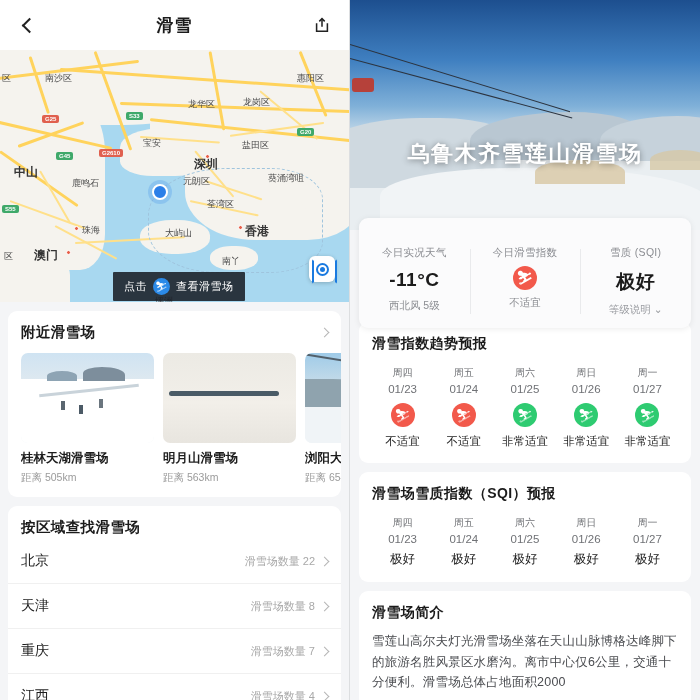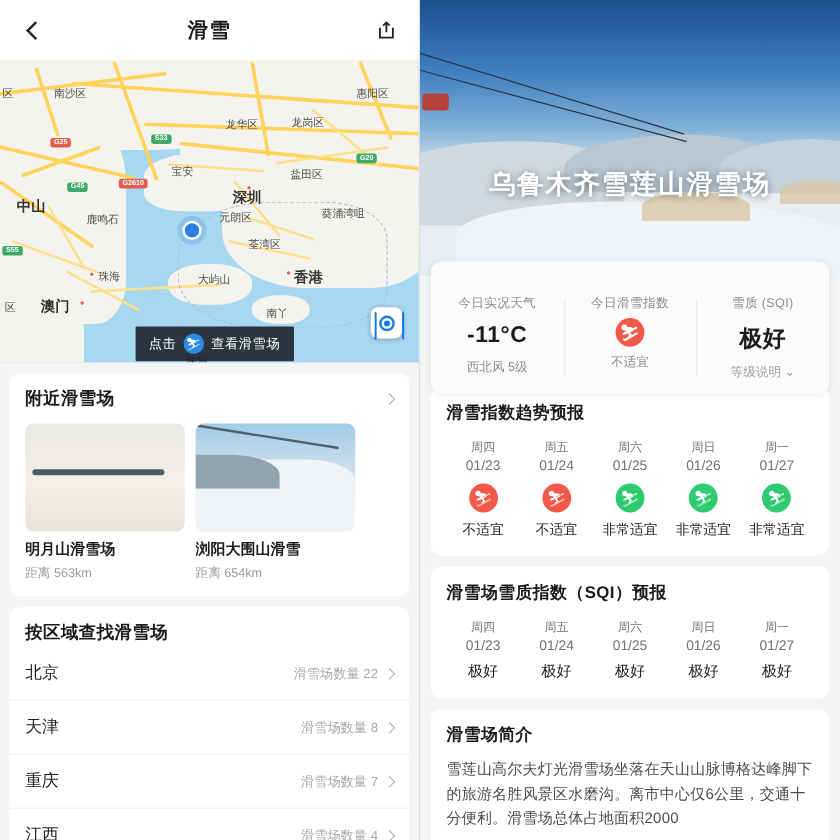--- a/index.html
+++ b/index.html
@@ -254,20 +254,33 @@
     </div>
   </div>
 
   <div class="card">
     <div class="card-head">
       <div class="card-title">附近滑雪场</div>
       <div class="chev-right"></div>
     </div>
     <div class="resort-scroll" id="resort-scroll">
         <div class="resort-card">
+          <div class="resort-thumb" style="background:linear-gradient(180deg,#cfe3f2 0%,#dfe9f0 32%,#f3f6f8 100%);">
+            <div style="position:absolute;left:0;top:26px;width:100%;height:64px;background:#fff;"></div>
+            <div style="position:absolute;left:18px;top:36px;width:100px;height:3px;background:#c9d3da;transform:rotate(-6deg);"></div>
+            <div style="position:absolute;left:40px;top:48px;width:4px;height:9px;background:#5a6670;"></div>
+            <div style="position:absolute;left:58px;top:52px;width:4px;height:9px;background:#4c5a66;"></div>
+            <div style="position:absolute;left:78px;top:46px;width:4px;height:9px;background:#6a757e;"></div>
+            <div style="position:absolute;left:26px;top:18px;width:30px;height:10px;background:#8ea4b4;border-radius:50% 50% 0 0;"></div>
+            <div style="position:absolute;left:62px;top:14px;width:42px;height:14px;background:#7d8e9c;border-radius:45% 55% 0 0;"></div>
+          </div>
+          <div class="resort-name">桂林天湖滑雪场</div>
+          <div class="resort-dist">距离 505km</div>
+        </div>
+        <div class="resort-card">
           <div class="resort-thumb" style="background:linear-gradient(180deg,#eceae4 0%,#f2efe9 55%,#e8e5df 100%);">
             <div style="position:absolute;left:6px;top:38px;width:110px;height:5px;background:#4a5b66;border-radius:3px;"></div>
           </div>
           <div class="resort-name">明月山滑雪场</div>
           <div class="resort-dist">距离 563km</div>
         </div>
         <div class="resort-card">
           <div class="resort-thumb" style="background:linear-gradient(180deg,#9fcbe8 0%,#cfdfe9 42%,#eef3f6 100%);">
             <div style="position:absolute;left:0;top:30px;width:100%;height:60px;background:#f0f4f7;border-radius:40% 30% 0 0;"></div>
             <div style="position:absolute;left:0;top:26px;width:70px;height:28px;background:#8fa3ae;border-radius:0 60% 0 0;"></div>

